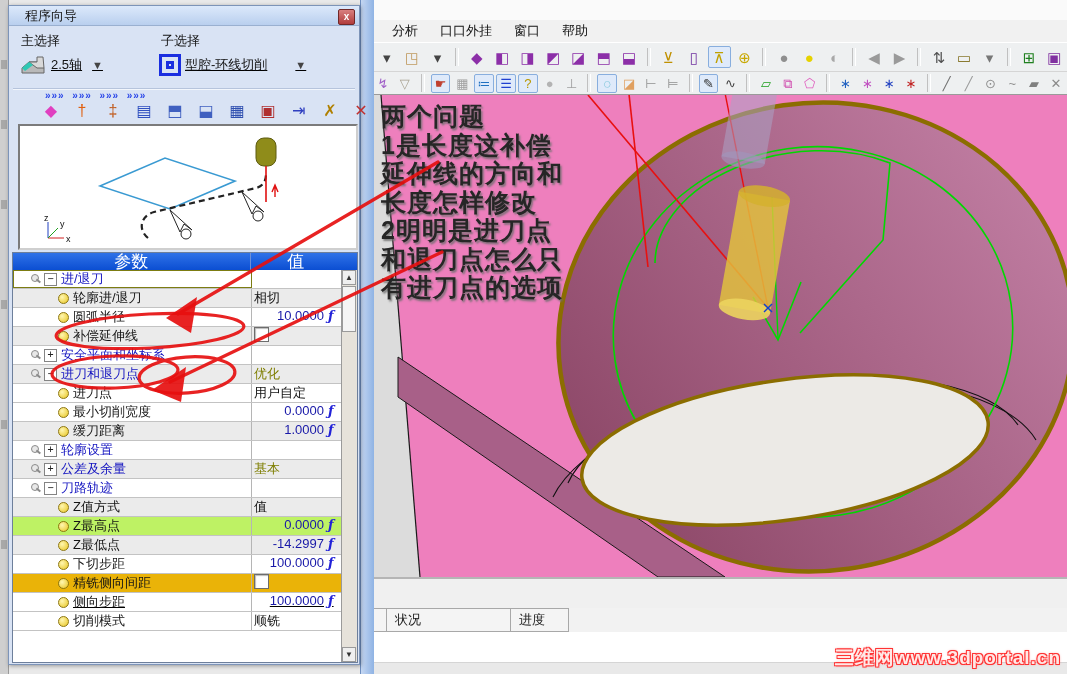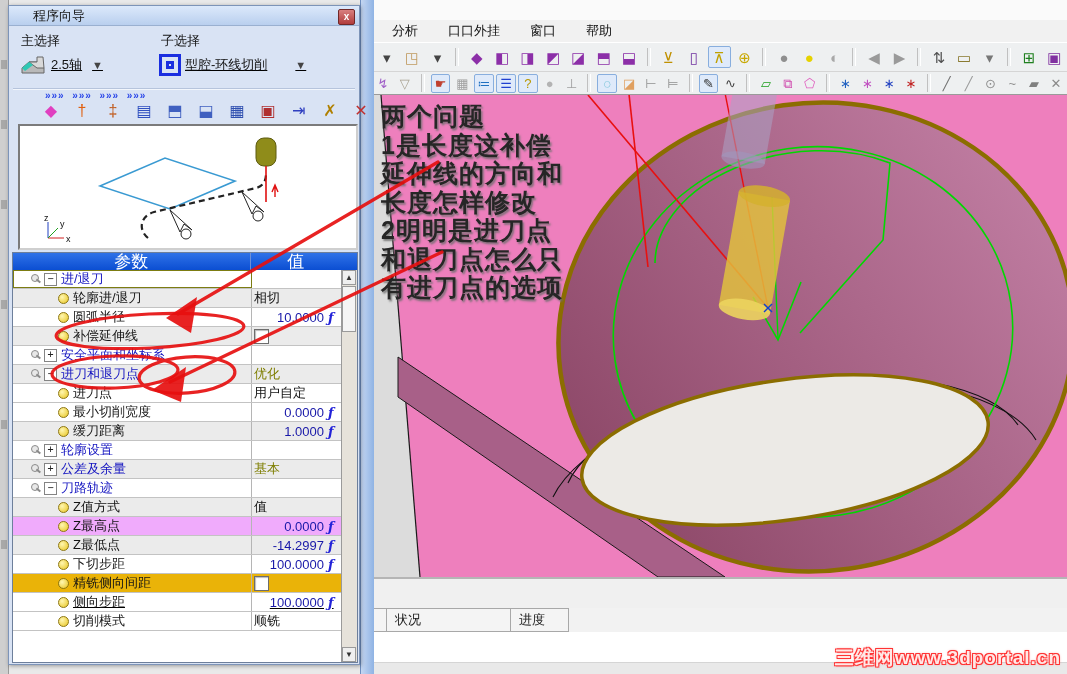--- a/index.html
+++ b/index.html
@@ -4,21 +4,21 @@
 <style>
   html,body{margin:0;padding:0;background:#9a9a9a;}
   #page{position:relative;width:1067px;height:674px;overflow:hidden;
         font-family:"Liberation Sans","DejaVu Sans",sans-serif;background:#e9e9e9;}
   .abs{position:absolute;}
   
   #left-strip{left:0;top:0;width:8px;height:674px;background:#cfcfcf;border-right:1px solid #9a9a9a;}
   #left-strip .blob{position:absolute;left:1px;width:6px;height:9px;background:#a8a8a8;}
   
   #topstrip{left:360px;top:0;width:707px;height:20px;background:#fafafa;border-bottom:1px solid #d8d8d8;}
-  #menubar{left:373px;top:20px;width:694px;height:22px;background:#f1f1f1;display:flex;align-items:center;gap:12px;padding-left:10px;box-sizing:border-box;}
+  #menubar{left:373px;top:20px;width:694px;height:22px;background:#f1f1f1;display:flex;align-items:center;gap:4px;padding-left:10px;box-sizing:border-box;}
   .menu-item{font-size:13px;color:#111;padding:2px 9px;white-space:nowrap;}
   .tbrow{left:360px;background:#eef0f1;display:flex;align-items:center;box-sizing:border-box;}
   #toolbar1{top:42px;width:707px;height:30px;border-top:1px solid #fff;border-bottom:1px solid #d5d5d5;padding-left:14px;}
   #toolbar2{top:72px;width:707px;height:23px;border-bottom:1px solid #9a9a9a;padding-left:12px;}
   .ticon{display:inline-flex;width:22px;height:20px;align-items:center;justify-content:center;
          font-size:15px;line-height:1;margin:0 1px;border:1px solid transparent;border-radius:2px;}
   .ticon.small{width:19px;height:17px;font-size:13px;}
   .ticon.active{border:1px solid #88aede;background:#dfeafa;}
   .tsep{display:inline-block;width:2px;height:18px;margin:0 5px;border-left:1px solid #c0c0c0;border-right:1px solid #ffffff;}
   
@@ -34,21 +34,21 @@
   #gray-band{left:373px;top:662px;width:694px;height:12px;background:#e9e9e9;border-top:1px solid #d5d5d5;}
   #watermark{right:6px;bottom:3px;font-size:19px;font-weight:bold;letter-spacing:1px;
              color:rgba(255,252,250,.9);
              text-shadow:-1px -1px 0 #f33,1px -1px 0 #f33,-1px 1px 0 #f33,1px 1px 0 #f33,0 0 3px #f55;}
   
   #blue-strip{left:360px;top:0px;width:13px;height:674px;background:linear-gradient(90deg,#c5d7f2,#8fb3e4);border-left:1px solid #6f8fc0;}
   
   #dialog{left:8px;top:5px;width:352px;height:660px;background:#d9e3f4;border:1px solid #7d94b8;box-shadow:1px 1px 4px rgba(0,0,0,.35);box-sizing:border-box;}
   #dlg-title{position:absolute;left:0;top:0;width:100%;height:20px;
              background:linear-gradient(180deg,#dce9fb,#b9cfee);border-bottom:1px solid #9ab0d0;
-             display:flex;align-items:center;box-sizing:border-box;padding-left:24px;}
+             display:flex;align-items:center;box-sizing:border-box;padding-left:16px;}
   #dlg-title-text{font-size:13px;color:#1a1a1a;}
   #dlg-close{position:absolute;right:4px;top:3px;width:15px;height:14px;background:linear-gradient(180deg,#d87f7f,#b13c3c);
              border:1px solid #702828;border-radius:2px;color:#fff;font-size:10px;font-weight:bold;
              display:flex;align-items:center;justify-content:center;line-height:1;}
   .sel-label{position:absolute;top:26px;font-size:13px;color:#111;}
   .combo{position:absolute;top:42px;height:34px;display:flex;align-items:center;text-decoration:underline;}
   .combo .arrow{color:#444;font-size:11px;margin-left:10px;}
   .combo .cname{font-size:13px;color:#111;margin-left:4px;white-space:nowrap;}
   #pocket-ico{width:22px;height:22px;border:3px solid #1a2ee0;display:flex;align-items:center;justify-content:center;box-sizing:border-box;}
   #pocket-ico i{display:block;width:8px;height:8px;border:3px solid #1a2ee0;box-sizing:border-box;}
@@ -59,21 +59,21 @@
   
   #preview{position:absolute;left:9px;top:118px;width:340px;height:126px;background:#fff;
            border:2px inset #cfcfcf;box-sizing:border-box;}
   
   #ptable{position:absolute;left:3px;top:246px;width:346px;height:411px;background:#fff;border:1px solid #6d7f9b;box-sizing:border-box;}
   #phead{display:flex;height:17px;background:linear-gradient(180deg,#2f72e8,#0b4ed2);}
   .phcell{color:#fff;font-size:17px;display:flex;align-items:center;justify-content:center;box-sizing:border-box;}
   #prows{position:absolute;left:0;top:17px;width:330px;}
   .prow{display:flex;height:19px;border-bottom:1px solid #c3c3c3;box-sizing:border-box;font-size:13px;}
   .pcell{width:239px;display:flex;align-items:center;box-sizing:border-box;border-right:1px solid #b5b5b5;padding-left:2px;overflow:hidden;}
-  .vcell{width:91px;display:flex;align-items:center;box-sizing:border-box;padding:0 2px;overflow:hidden;}
+  .vcell{width:91px;display:flex;box-sizing:border-box;padding:0 2px;overflow:hidden;}
   .glabel{color:#1414c0;white-space:nowrap;}
   .llabel{color:#141414;white-space:nowrap;}
   .sel-outline{outline:1px solid #7c7c12;outline-offset:-1px;}
   .pin{width:13px;height:12px;margin:0 2px 0 14px;position:relative;flex:none;}
   .pin::before{content:"";position:absolute;left:2px;top:1px;width:6px;height:6px;border:1.5px solid #8b8b8b;border-radius:50%;background:#e8e8e8;}
   .pin::after{content:"";position:absolute;left:7px;top:7px;width:5px;height:1.5px;background:#8b8b8b;transform:rotate(38deg);}
   .expbox{width:11px;height:11px;border:1px solid #848484;background:#fff;color:#222;font-size:10px;line-height:9px;
           text-align:center;margin-right:4px;flex:none;font-family:"DejaVu Sans Mono",monospace;}
   .bulb{width:9px;height:9px;border-radius:50%;background:radial-gradient(circle at 35% 35%,#fff6b0,#e8c520);border:1px solid #8d7712;
         margin:0 4px 0 43px;flex:none;}
@@ -444,21 +444,21 @@
           </div>
           <div class="prow" style="background: rgb(235, 235, 235);">
             <div class="pcell">
               <span class="bulb"></span>
               <span class="llabel">Z值方式</span>
             </div>
             <div class="vcell">
               <span class="textv">值</span>
             </div>
           </div>
-          <div class="prow" style="background: #f0abfc;">
+          <div class="prow" style="background: #bef264;">
             <div class="pcell">
               <span class="bulb"></span>
               <span class="llabel">Z最高点</span>
             </div>
             <div class="vcell">
               <span class="numv">0.0000</span>
               <span class="fico">ƒ</span>
             </div>
           </div>
           <div class="prow" style="background: rgb(235, 235, 235);">

